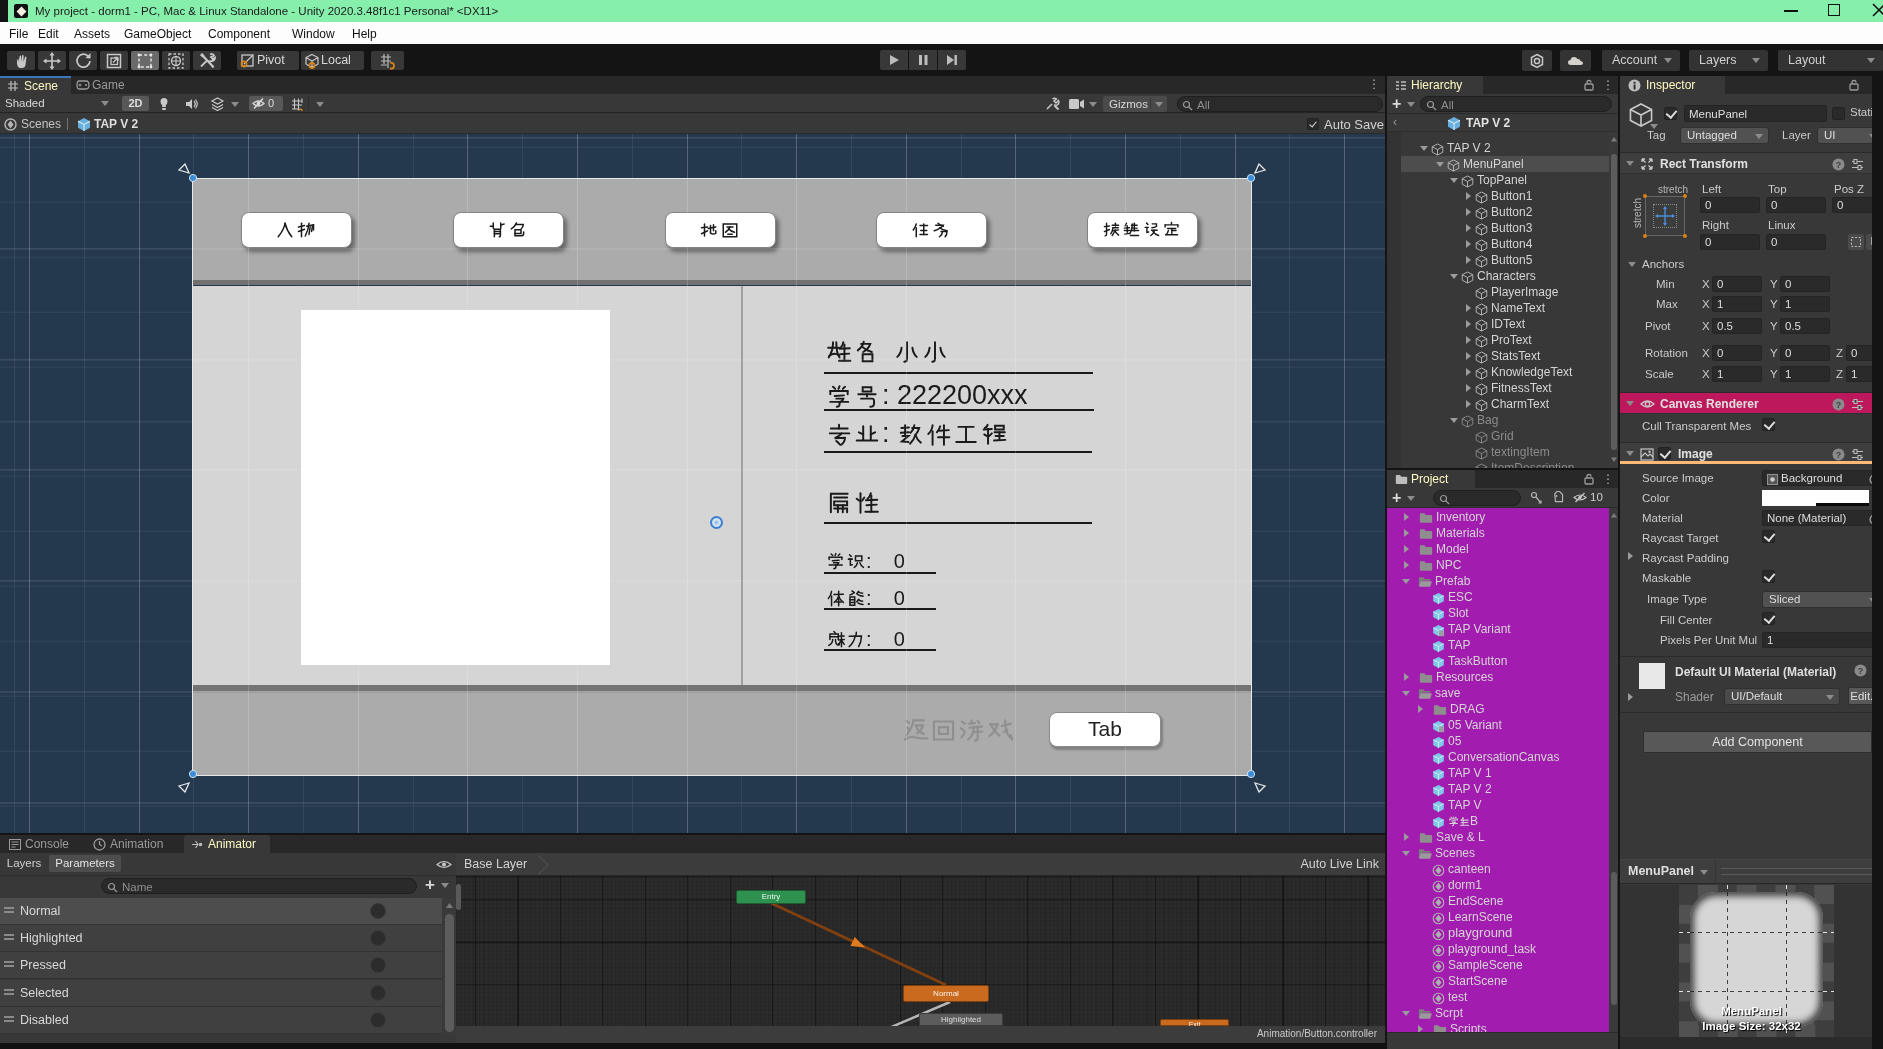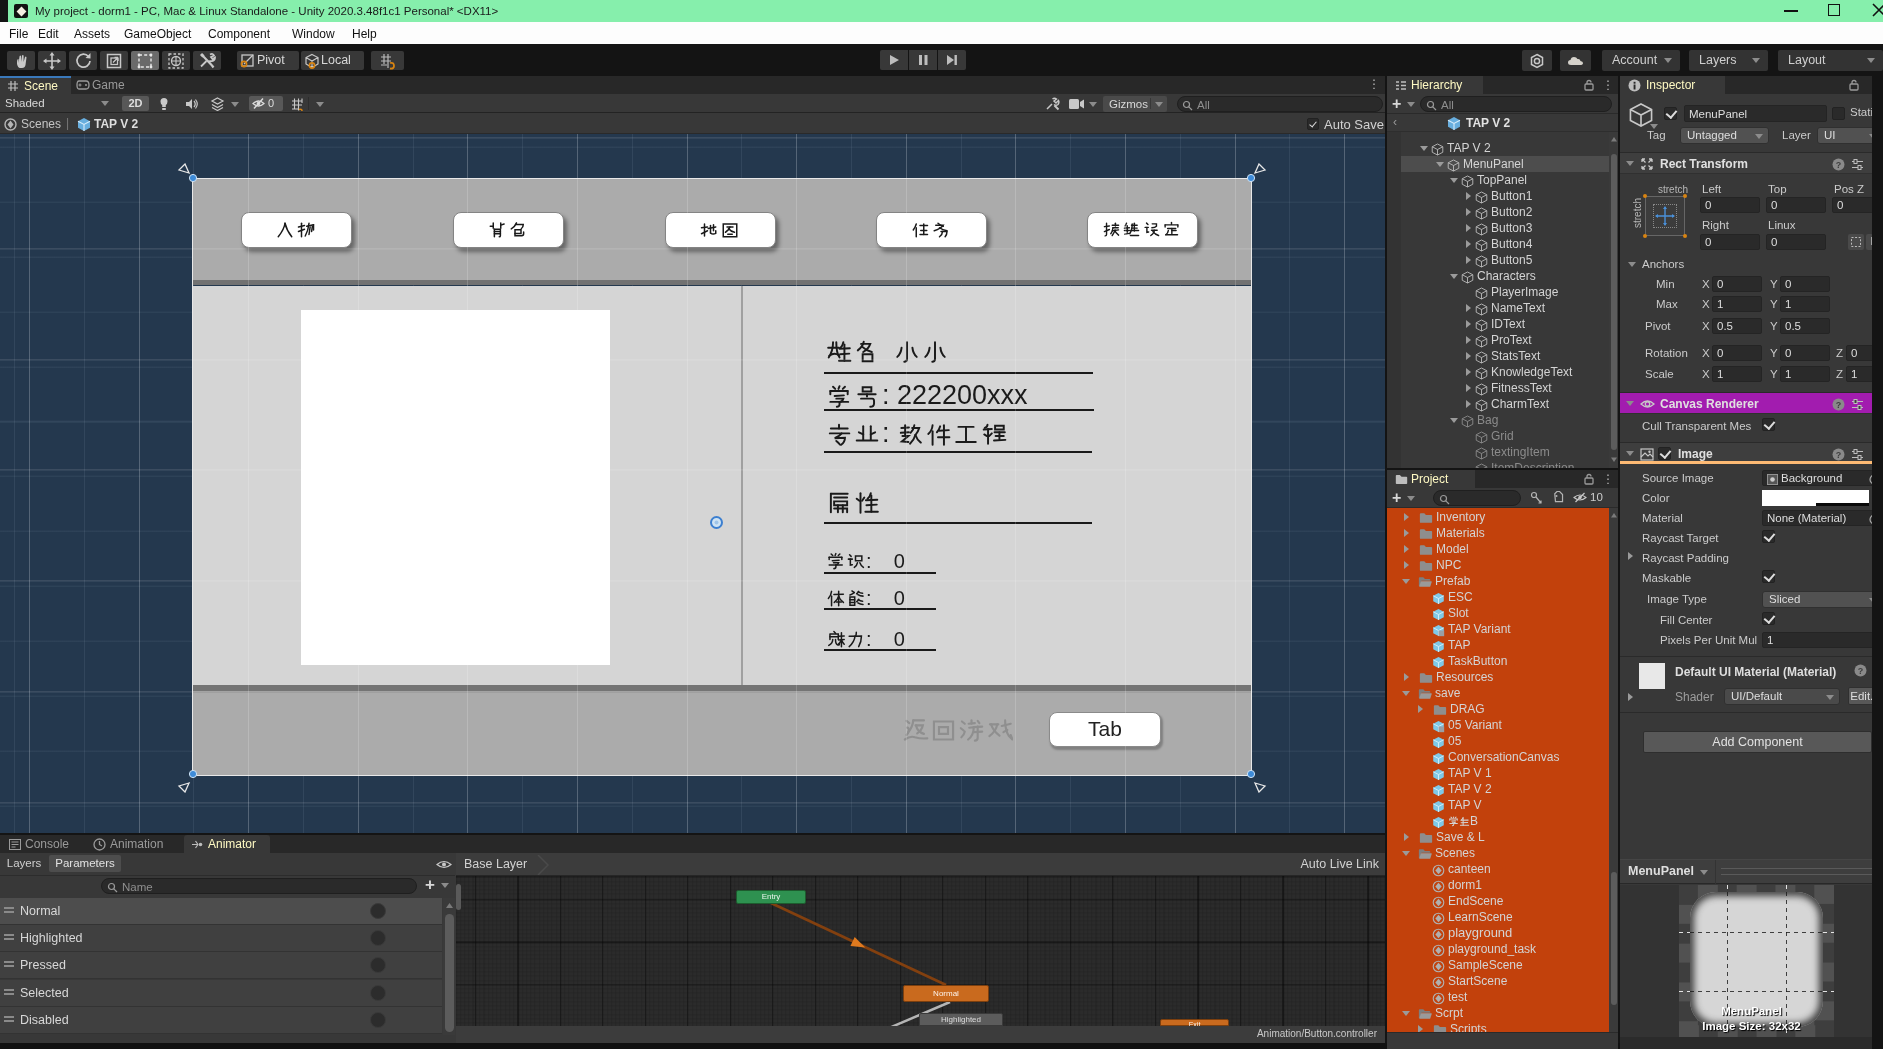--- a/index.html
+++ b/index.html
@@ -913,21 +913,21 @@
         <path d="M1 2 H7 L12 7 L7 12 L1 7 Z" fill="none" stroke="#b5b5b5" stroke-width="1.2" transform="rotate(45 7 7)"></path>
         <circle cx="4.5" cy="5" r="1" fill="#b5b5b5"></circle>
       </svg>
       <svg class="abs" style="left:186px;top:4px" width="15" height="11">
         <path d="M1 5.5 Q7 0.5 13 5.5 Q7 10.5 1 5.5 Z" fill="none" stroke="#c8c8c8" stroke-width="1.1"></path>
         <circle cx="7" cy="5.5" r="1.7" fill="#c8c8c8"></circle>
         <path d="M11.5 1 L2.5 10" stroke="#c8c8c8" stroke-width="1.2"></path>
       </svg>
       <div class="tx" style="left:203px;top:3px;color:#ccc;font-size:11.5px">10</div>
     </div>
-<div class="abs" style="left:0;top:38px;width:277px;height:524px;background:#c2410c">
+<div class="abs" style="left:0;top:38px;width:277px;height:524px;background:#a21caf">
 <div class="abs" style="left:0;top:1px;width:222px;height:16px;font-size:12px;color:#d4d4d4;line-height:16px;white-space:nowrap"><span style="display:inline-block;width:15px"></span><span style="display:inline-block;width:0;height:0;border-left:5px solid #9b9b9b;border-top:4px solid transparent;border-bottom:4px solid transparent;margin:0 10px 0 2px"></span><svg class="row-ico" style="width:14px;height:12px;margin:0 3px -1px 0" viewBox="0 0 16 13">
           <path d="M1 2 Q1 1 2 1 H6 L8 3 H14 Q15 3 15 4 V11 Q15 12 14 12 H2 Q1 12 1 11 Z" fill="#8e8e8e"></path>
         </svg>Inventory</div>
 <div class="abs" style="left:0;top:17px;width:222px;height:16px;font-size:12px;color:#d4d4d4;line-height:16px;white-space:nowrap"><span style="display:inline-block;width:15px"></span><span style="display:inline-block;width:0;height:0;border-left:5px solid #9b9b9b;border-top:4px solid transparent;border-bottom:4px solid transparent;margin:0 10px 0 2px"></span><svg class="row-ico" style="width:14px;height:12px;margin:0 3px -1px 0" viewBox="0 0 16 13">
           <path d="M1 2 Q1 1 2 1 H6 L8 3 H14 Q15 3 15 4 V11 Q15 12 14 12 H2 Q1 12 1 11 Z" fill="#8e8e8e"></path>
         </svg>Materials</div>
 <div class="abs" style="left:0;top:33px;width:222px;height:16px;font-size:12px;color:#d4d4d4;line-height:16px;white-space:nowrap"><span style="display:inline-block;width:15px"></span><span style="display:inline-block;width:0;height:0;border-left:5px solid #9b9b9b;border-top:4px solid transparent;border-bottom:4px solid transparent;margin:0 10px 0 2px"></span><svg class="row-ico" style="width:14px;height:12px;margin:0 3px -1px 0" viewBox="0 0 16 13">
           <path d="M1 2 Q1 1 2 1 H6 L8 3 H14 Q15 3 15 4 V11 Q15 12 14 12 H2 Q1 12 1 11 Z" fill="#8e8e8e"></path>
         </svg>Model</div>
 <div class="abs" style="left:0;top:49px;width:222px;height:16px;font-size:12px;color:#d4d4d4;line-height:16px;white-space:nowrap"><span style="display:inline-block;width:15px"></span><span style="display:inline-block;width:0;height:0;border-left:5px solid #9b9b9b;border-top:4px solid transparent;border-bottom:4px solid transparent;margin:0 10px 0 2px"></span><svg class="row-ico" style="width:14px;height:12px;margin:0 3px -1px 0" viewBox="0 0 16 13">
@@ -1159,21 +1159,21 @@
     <div class="ffield" style="left:160px;top:269px;width:50px;height:16px">0</div>
     <div class="lbl" style="left:216px;top:271px">Z</div>
     <div class="ffield" style="left:226px;top:269px;width:37px;height:16px">0</div>
 <div class="lbl" style="left:25px;top:292px">Scale</div>
     <div class="lbl" style="left:82px;top:292px">X</div>
     <div class="ffield" style="left:92px;top:290px;width:50px;height:16px">1</div>
     <div class="lbl" style="left:150px;top:292px">Y</div>
     <div class="ffield" style="left:160px;top:290px;width:50px;height:16px">1</div>
     <div class="lbl" style="left:216px;top:292px">Z</div>
     <div class="ffield" style="left:226px;top:290px;width:37px;height:16px">1</div>
-<div class="abs" style="left:0;top:316px;width:263px;height:22px;background:#a21caf;border-top:1px solid #2a2a2a;border-bottom:1px solid #303030">
+<div class="abs" style="left:0;top:316px;width:263px;height:22px;background:#be185d;border-top:1px solid #2a2a2a;border-bottom:1px solid #303030">
 <div class="tri-d abs" style="left:6px;top:8px"></div>
 <svg class="abs" style="left:20px;top:5px" width="15" height="12">
         <path d="M1 6 Q7.5 0 14 6 Q7.5 12 1 6 Z" fill="none" stroke="#c8c8c8" stroke-width="1.3"></path>
         <circle cx="7.5" cy="6" r="2.2" fill="none" stroke="#c8c8c8" stroke-width="1.3"></circle>
       </svg>
 <div class="tx" style="left:40px;top:4px;color:#e0e0e0;font-size:12px;font-weight:bold">Canvas Renderer</div>
 <svg class="abs" style="left:212px;top:5px" width="13" height="13">
         <circle cx="6.5" cy="6.5" r="6" fill="#8a8a8a"></circle>
         <text x="6.5" y="9.5" font-size="9" font-weight="bold" fill="#3e3e3e" text-anchor="middle">?</text>
       </svg>

